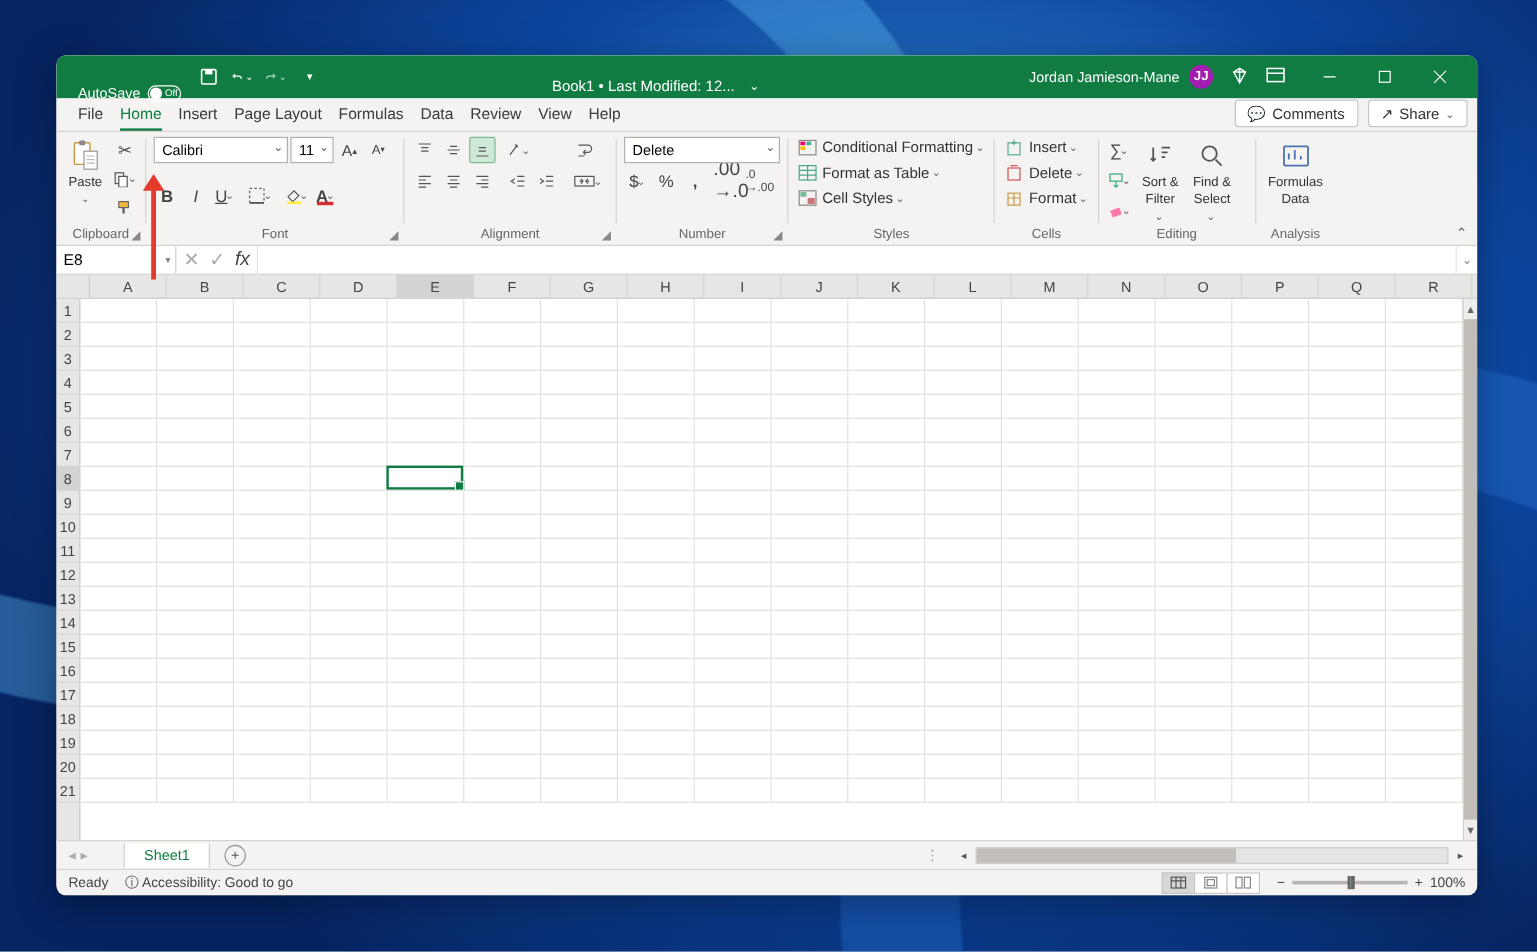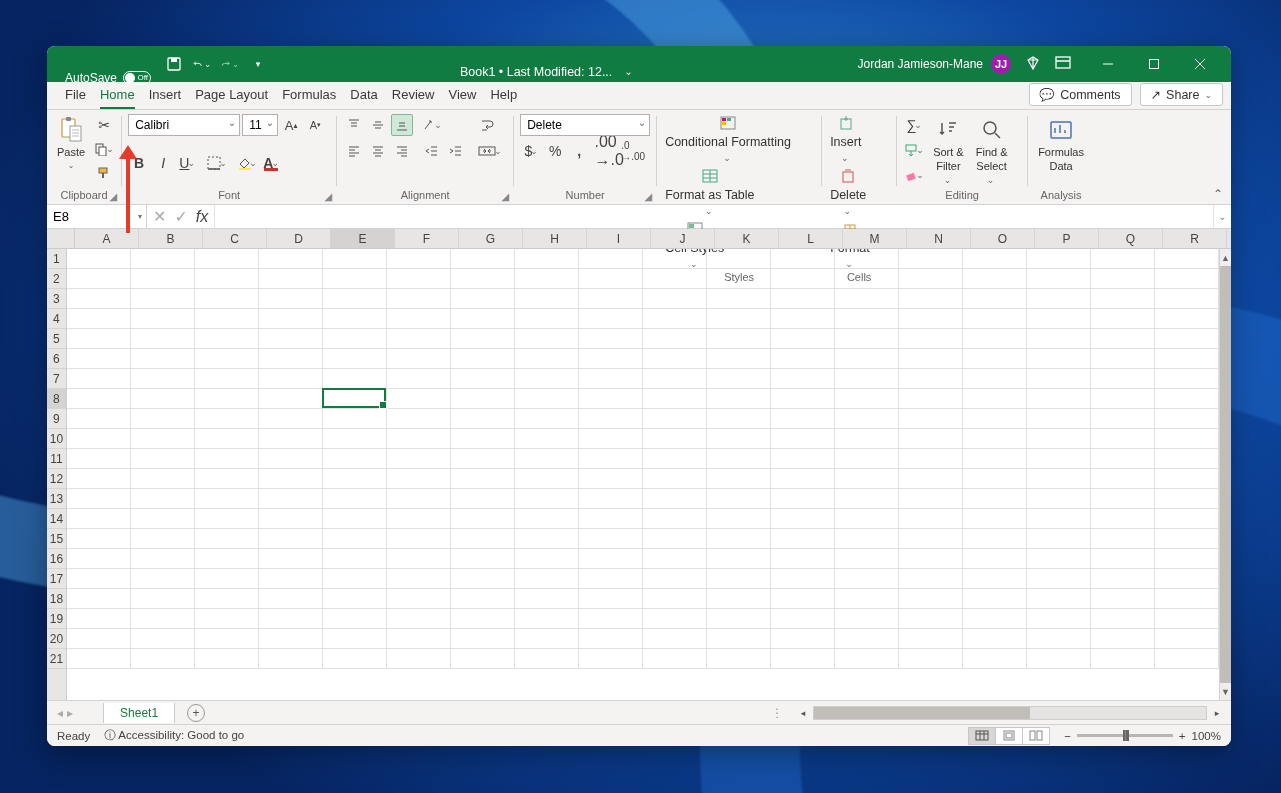--- a/index.html
+++ b/index.html
@@ -46,21 +46,21 @@
 .bigbtn { display: flex; flex-direction: column; align-items: center; gap: 2px; padding: 2px 4px; font-size: 11px; color: #333; cursor: pointer; text-align: center; line-height: 12px; }
 .bigicon { width: 28px; height: 28px; display: flex; align-items: center; justify-content: center; }
 .smbtn { width: 22px; height: 22px; display: flex; align-items: center; justify-content: center; cursor: pointer; color: #444; font-size: 14px; border-radius: 2px; }
 .smbtn.active { background: #d0e8d8; border: 1px solid #7fb894; }
 .col { display: flex; flex-direction: column; gap: 2px; }
 .row { display: flex; gap: 2px; align-items: center; }
 .combo { height: 22px; border: 1px solid #b3b0ad; background: #fff; font-size: 12px; padding: 0 16px 0 6px; position: relative; display: flex; align-items: center; }
 .combo::after { content: "⌄"; position: absolute; right: 3px; top: 2px; font-size: 10px; color: #666; }
 .mini-dd { font-size: 9px; color: #666; margin-left: -2px; }
 .launcher { position: absolute; bottom: 2px; right: 4px; font-size: 10px; color: #888; cursor: pointer; }
-.stkbtn { display: flex; align-items: center; gap: 4px; font-size: 12.5px; color: #333; padding: 1px 2px; cursor: pointer; flex-direction: column; }
+.stkbtn { display: flex; align-items: center; gap: 4px; font-size: 12.5px; color: #333; padding: 1px 2px; cursor: pointer; }
 .stkbtn .ic { width: 16px; height: 16px; display: inline-flex; align-items: center; justify-content: center; }
 .collapse-rb { position: absolute; right: 8px; bottom: 3px; cursor: pointer; font-size: 12px; color: #666; }
 
 .fbar { height: 24px; background: #fff; border-bottom: 1px solid #d4d2d0; display: flex; align-items: stretch; }
 .namebox { width: 100px; border-right: 1px solid #d4d2d0; display: flex; align-items: center; padding: 0 6px; position: relative; font-size: 13px; }
 .namebox::after { content: "▾"; position: absolute; right: 4px; font-size: 8px; color: #777; }
 .fx-btns { display: flex; align-items: center; padding: 0 6px; border-right: 1px solid #e6e4e2; gap: 8px; color: #aaa; }
 .formula { flex: 1; padding: 0 6px; display: flex; align-items: center; }
 .fb-expand { width: 18px; display: flex; align-items: center; justify-content: center; color: #888; font-size: 10px; border-left: 1px solid #e6e4e2; cursor: pointer; }
 

